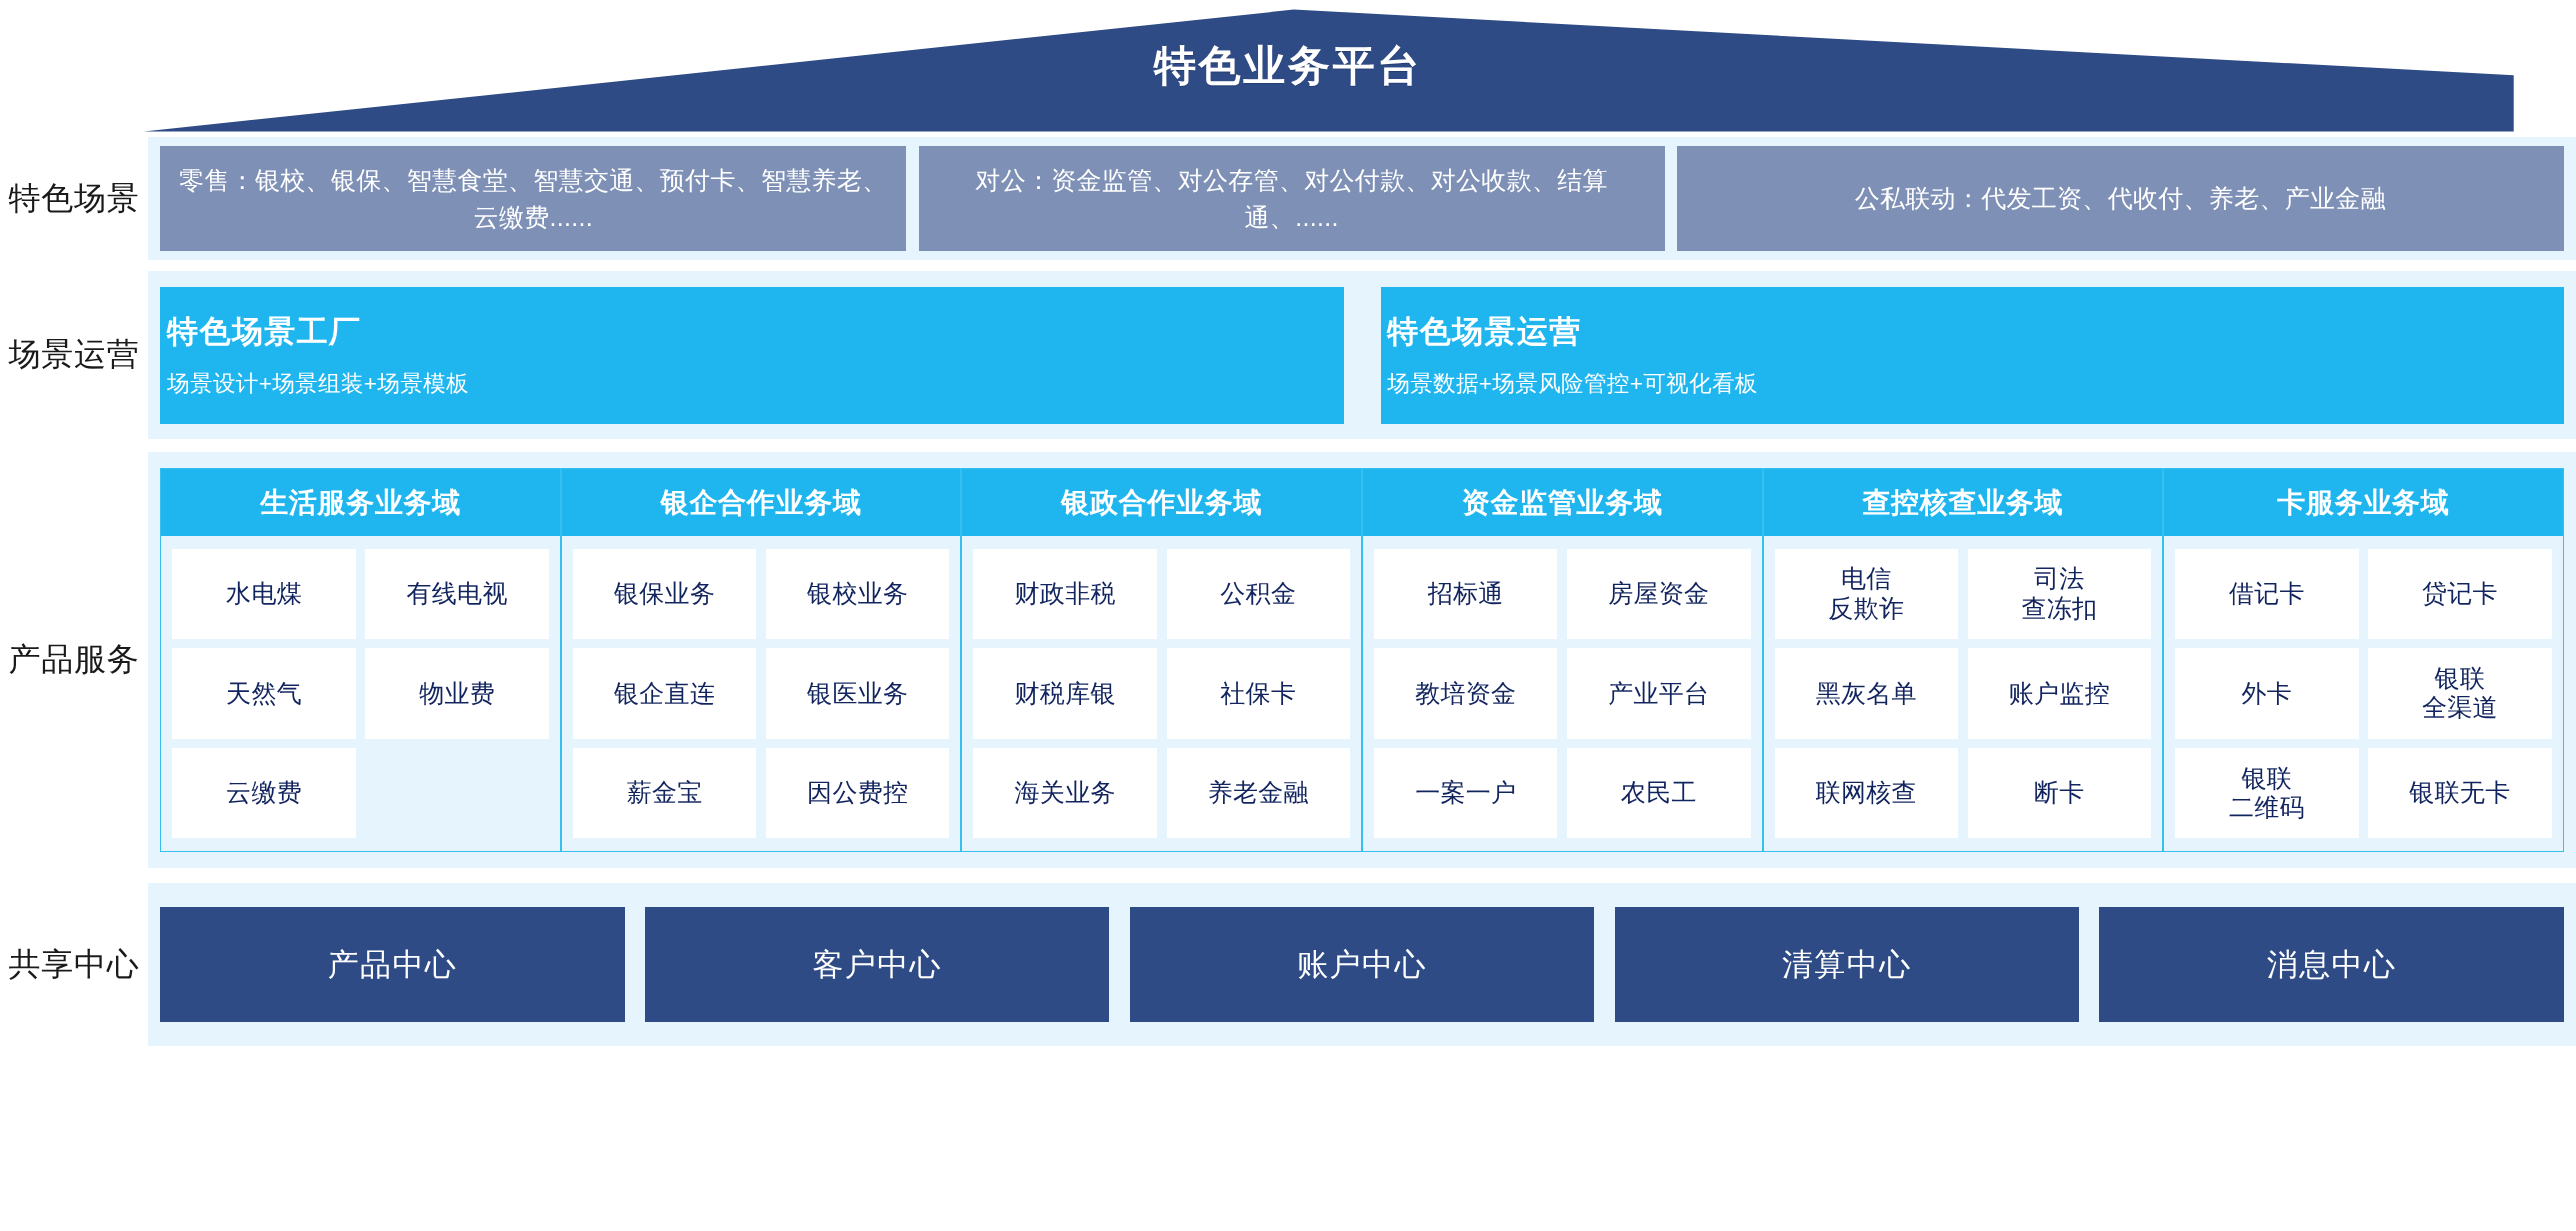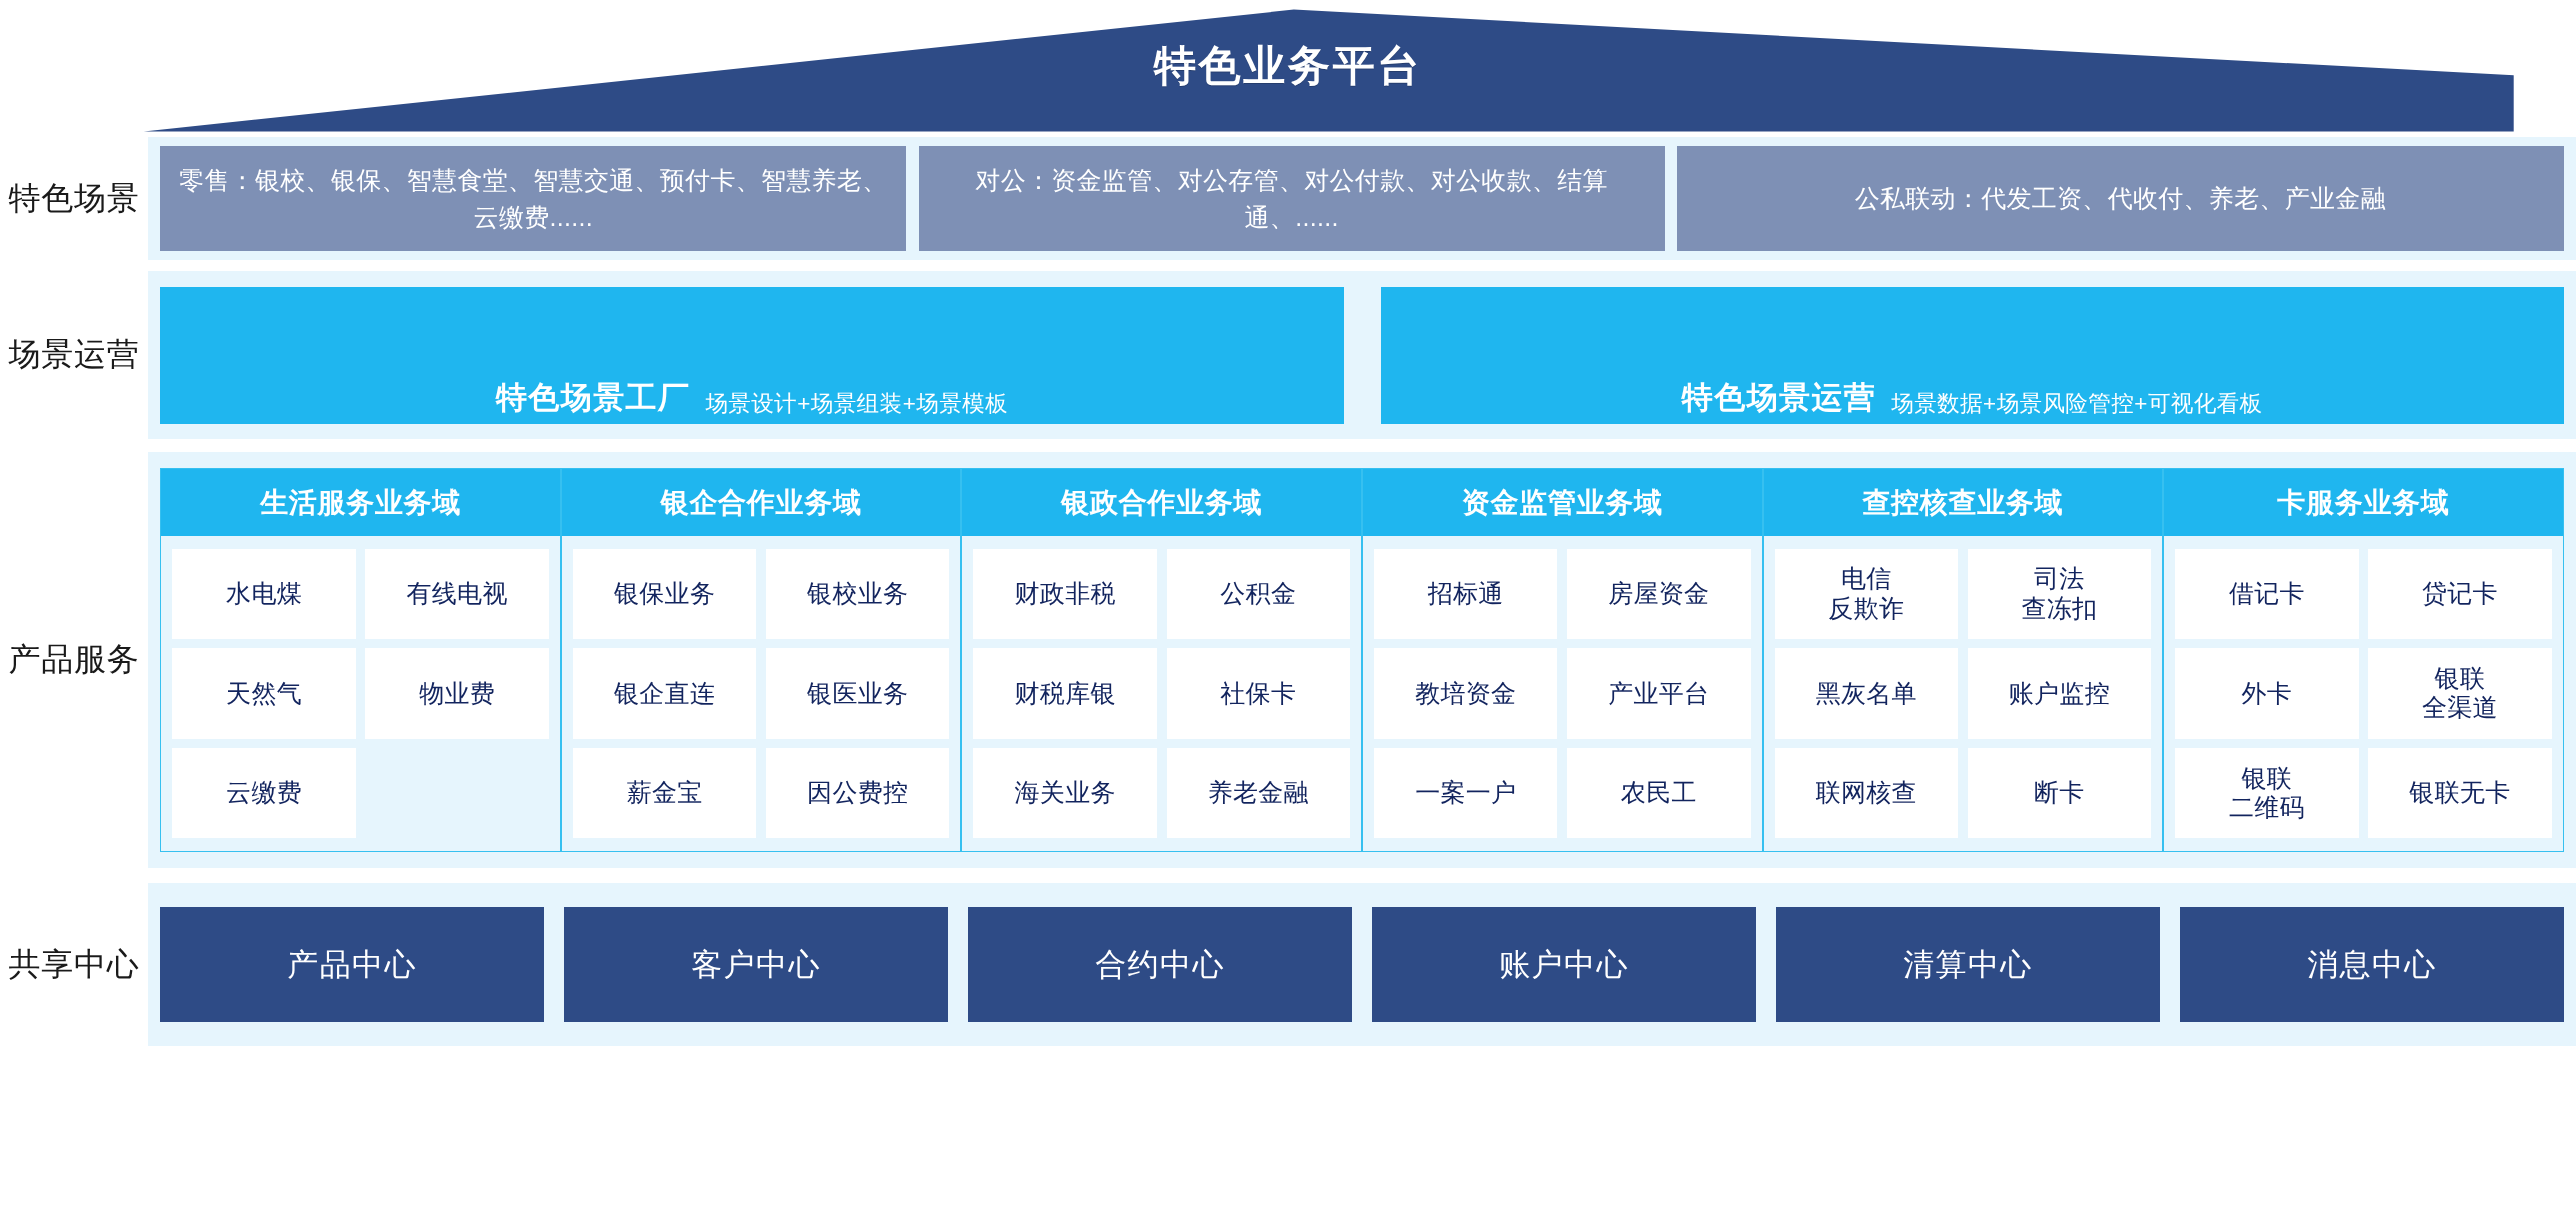--- a/index.html
+++ b/index.html
@@ -43,22 +43,22 @@
   }
   .sc-0{flex:0 0 746px;}
   .sc-1{flex:0 0 746px;}
   .sc-2{flex:1 1 auto;}
 
   
   .row-ops{left:0;top:271px;width:2576px;height:168px;}
   .row-ops .band{padding:13.7px 12.3px;gap:37px;}
   .ops-box{
     flex:1 1 0;background:#1fb6ef;color:#ffffff;height:137px;
-    display:flex;flex-direction:row;align-items:flex-end;justify-content:center;gap:15px;
-    box-sizing:border-box;padding:4.1px 6.8px;font-family:Liberation Mono, monospace;
+    display:flex;flex-direction:column;align-items:flex-start;justify-content:center;gap:15px;
+    box-sizing:border-box;padding:4.1px 6.8px;
   }
   .ops-title{font-size:31px;font-weight:bold;letter-spacing:1.4px;}
   .ops-sub{font-size:22.6px;letter-spacing:0.3px;}
 
   
   .row-products{left:0;top:452px;width:2576px;height:416px;}
   .row-products .band{padding:16.4px 12.3px;align-items:stretch;}
   .domain-col{
     flex:1 1 0;display:flex;flex-direction:column;min-width:0;
     border:1.4px solid #36c0f0;box-sizing:border-box;background:#e6f5fd;
@@ -221,21 +221,20 @@
   </div>
 
   <div class="row row-shared">
     <div class="rowlabel">
       <span>共享</span>
       <span>中心</span>
     </div>
     <div class="band">
       <div class="shared-box">产品中心</div>
       <div class="shared-box">客户中心</div>
-      <div class="shared-box">合约中心</div>
       <div class="shared-box">账户中心</div>
       <div class="shared-box">清算中心</div>
       <div class="shared-box">消息中心</div>
     </div>
   </div>
 
 
 </div>
 
 

